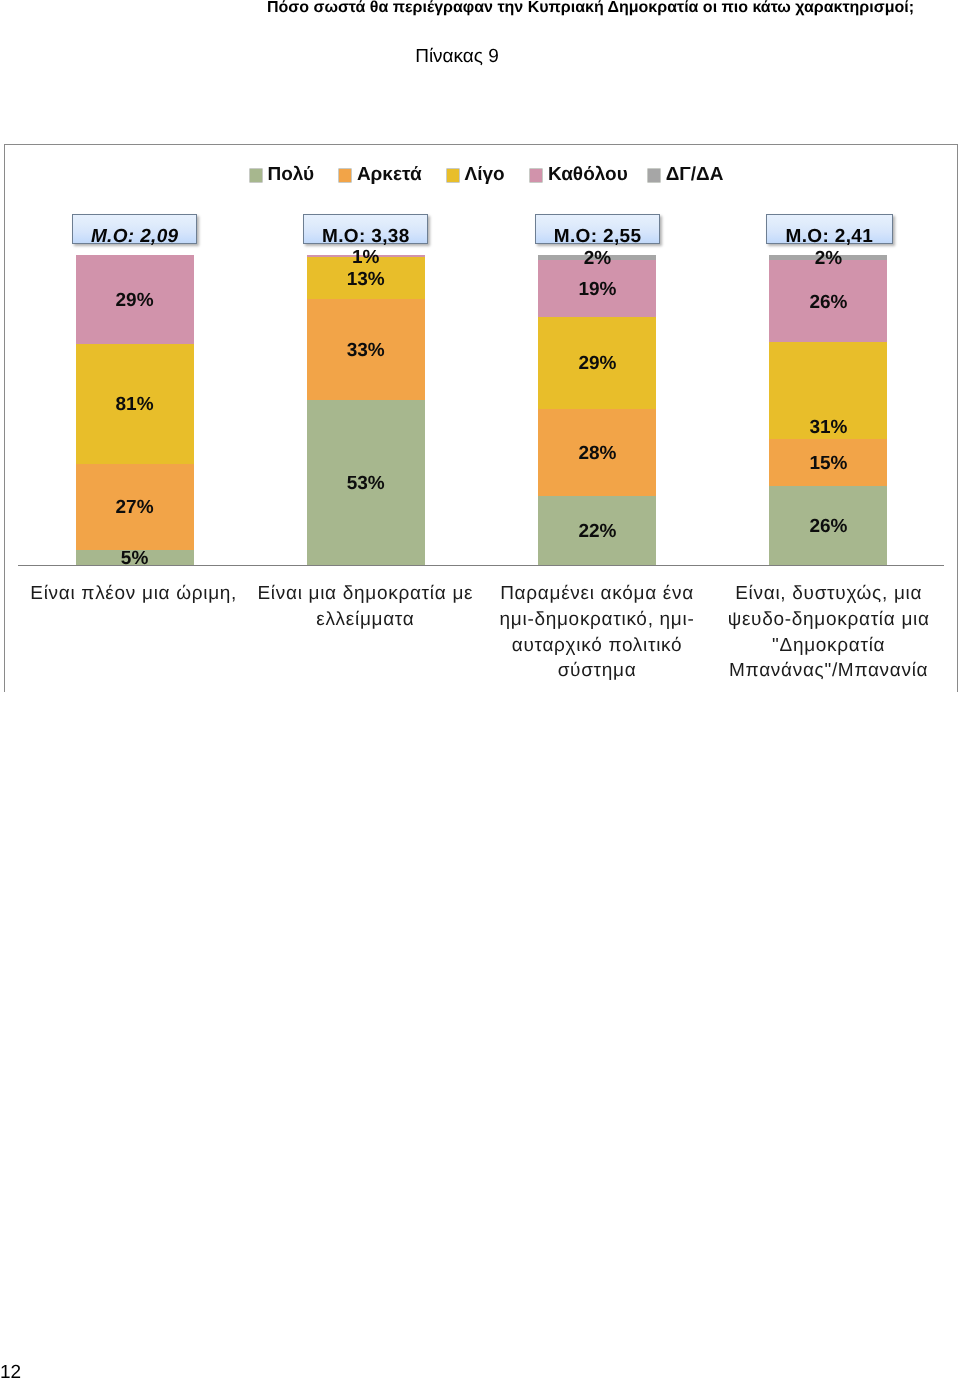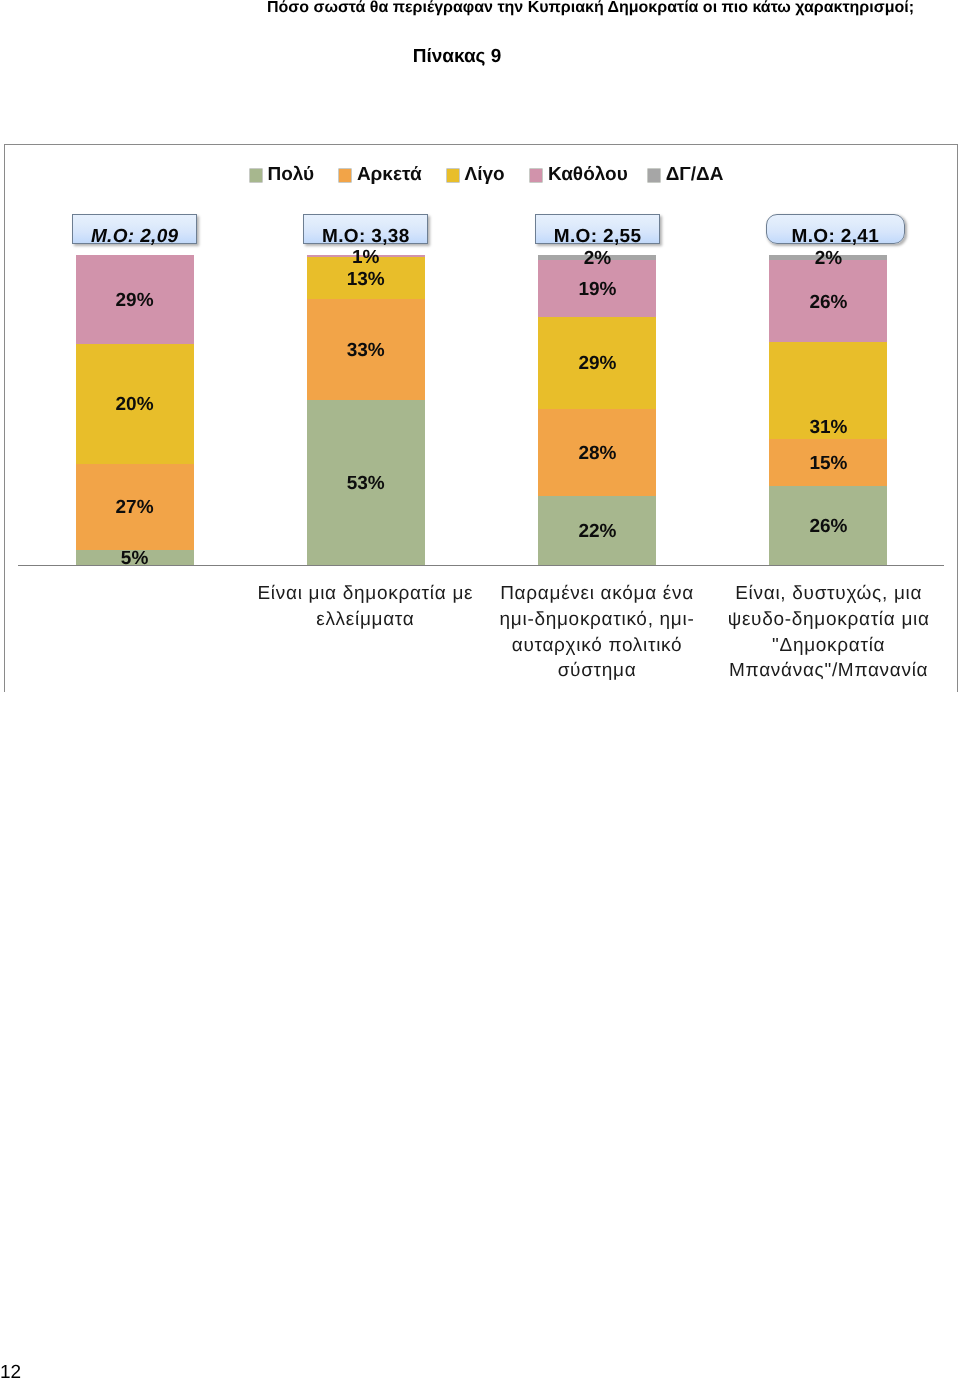--- a/index.html
+++ b/index.html
@@ -5,21 +5,21 @@
   html,body{margin:0;padding:0;}
   body{width:960px;height:1382px;background:#fff;position:relative;overflow:hidden;
        font-family:"Liberation Sans",sans-serif;color:#000;
        -webkit-font-smoothing:antialiased;text-rendering:geometricPrecision;}
   .page{position:absolute;left:0;top:0;width:960px;height:1382px;will-change:transform;}
 
   
   #doc-title{position:absolute;left:0;top:-1px;width:914px;text-align:right;
       font-size:16px;font-weight:bold;white-space:nowrap;}
   #table-caption{position:absolute;left:0;top:46px;width:914px;text-align:center;
-      font-size:19px;font-weight:bold;}
+      font-size:19px;font-weight:normal;}
 
   
   #chart{position:absolute;left:4px;top:144px;width:954px;height:548px;
       box-sizing:border-box;background:#fff;}
   .cbord{position:absolute;background:#8a8a8a;}
   #chart-border-l{left:0;top:0;width:1px;height:548px;}
   #chart-border-r{left:953px;top:0;width:1px;height:548px;}
   #chart-border-t{left:0;top:0;width:954px;height:1px;}
 
   
@@ -86,27 +86,28 @@
         </div>
       </div>
     <div id="plot">
         <div class="bar" style="left: 58px; width: 118.1px; height: 310.5px;">
           <div class="seg" style="top: 295.286px; height: 15.2145px; background: rgb(167, 183, 142);"></div>
           <div class="seg" style="top: 208.966px; height: 86.319px; background: rgb(242, 164, 72);"></div>
           <div class="seg" style="top: 89.1135px; height: 119.853px; background: rgb(232, 190, 42);"></div>
           <div class="seg" style="top: 0px; height: 89.1135px; background: rgb(209, 147, 171);"></div>
           <span class="seglabel" style="left: -40.95px; top: 294.293px;">5%</span>
           <span class="seglabel" style="left: -40.95px; top: 243.526px;">27%</span>
-          <span class="seglabel" style="left: -40.95px; top: 140.44px;">20%</span>
+          <span class="seglabel" style="left: -40.95px; top: 140.44px;">81%</span>
           <span class="seglabel" style="left: -40.95px; top: 35.9567px;">29%</span>
         </div>
         <div class="mo" style="left: 54.3px; width: 125.5px; top: -41.1px; font-style: italic;">
           <div class="mo-text">Μ.Ο: 2,09</div>
         </div>
         <div class="catlabel" style="left: -12px; width: 255.675px; top: 326.8px;">
+          <div>Είναι πλέον μια ώριμη,</div>
         </div>
         <div class="bar" style="left: 289.1px; width: 118.1px; height: 310.5px;">
           <div class="seg" style="top: 145.314px; height: 165.186px; background: rgb(167, 183, 142);"></div>
           <div class="seg" style="top: 44.091px; height: 101.223px; background: rgb(242, 164, 72);"></div>
           <div class="seg" style="top: 2.7945px; height: 41.2965px; background: rgb(232, 190, 42);"></div>
           <div class="seg" style="top: 0px; height: 2.7945px; background: rgb(209, 147, 171);"></div>
           <span class="seglabel" style="left: -40.95px; top: 219.307px;">53%</span>
           <span class="seglabel" style="left: -40.95px; top: 86.1025px;">33%</span>
           <span class="seglabel" style="left: -40.95px; top: 14.8428px;">13%</span>
           <span class="seglabel" style="left: -40.95px; top: -7.20275px;">1%</span>
@@ -144,21 +145,21 @@
           <div class="seg" style="top: 184.437px; height: 47.196px; background: rgb(242, 164, 72);"></div>
           <div class="seg" style="top: 87.2505px; height: 97.1865px; background: rgb(232, 190, 42);"></div>
           <div class="seg" style="top: 5.589px; height: 81.6615px; background: rgb(209, 147, 171);"></div>
           <div class="seg" style="top: 0px; height: 5.589px; background: rgb(166, 166, 166);"></div>
           <span class="seglabel" style="left: -40.95px; top: 262.466px;">26%</span>
           <span class="seglabel" style="left: -40.95px; top: 199.435px;">15%</span>
           <span class="seglabel" style="left: -40.95px; top: 127.244px; margin-top: 36px;">31%</span>
           <span class="seglabel" style="left: -40.95px; top: 37.8197px;">26%</span>
           <span class="seglabel" style="left: -40.95px; top: -5.8055px;">2%</span>
         </div>
-        <div class="mo" style="left: 748.2px; width: 139px; top: -41.1px; border-radius: 11px;">
+        <div class="mo" style="left: 748.2px; width: 127px; top: -41.1px;">
           <div class="mo-text">Μ.Ο: 2,41</div>
         </div>
         <div class="catlabel" style="left: 683.025px; width: 255.675px; top: 326.8px;">
           <div>Είναι, δυστυχώς, μια</div>
           <div>ψευδο-δημοκρατία μια</div>
           <div>"Δημοκρατία</div>
           <div>Μπανάνας"/Μπανανία</div>
         </div>
       </div>
     <div id="axisline"></div>

